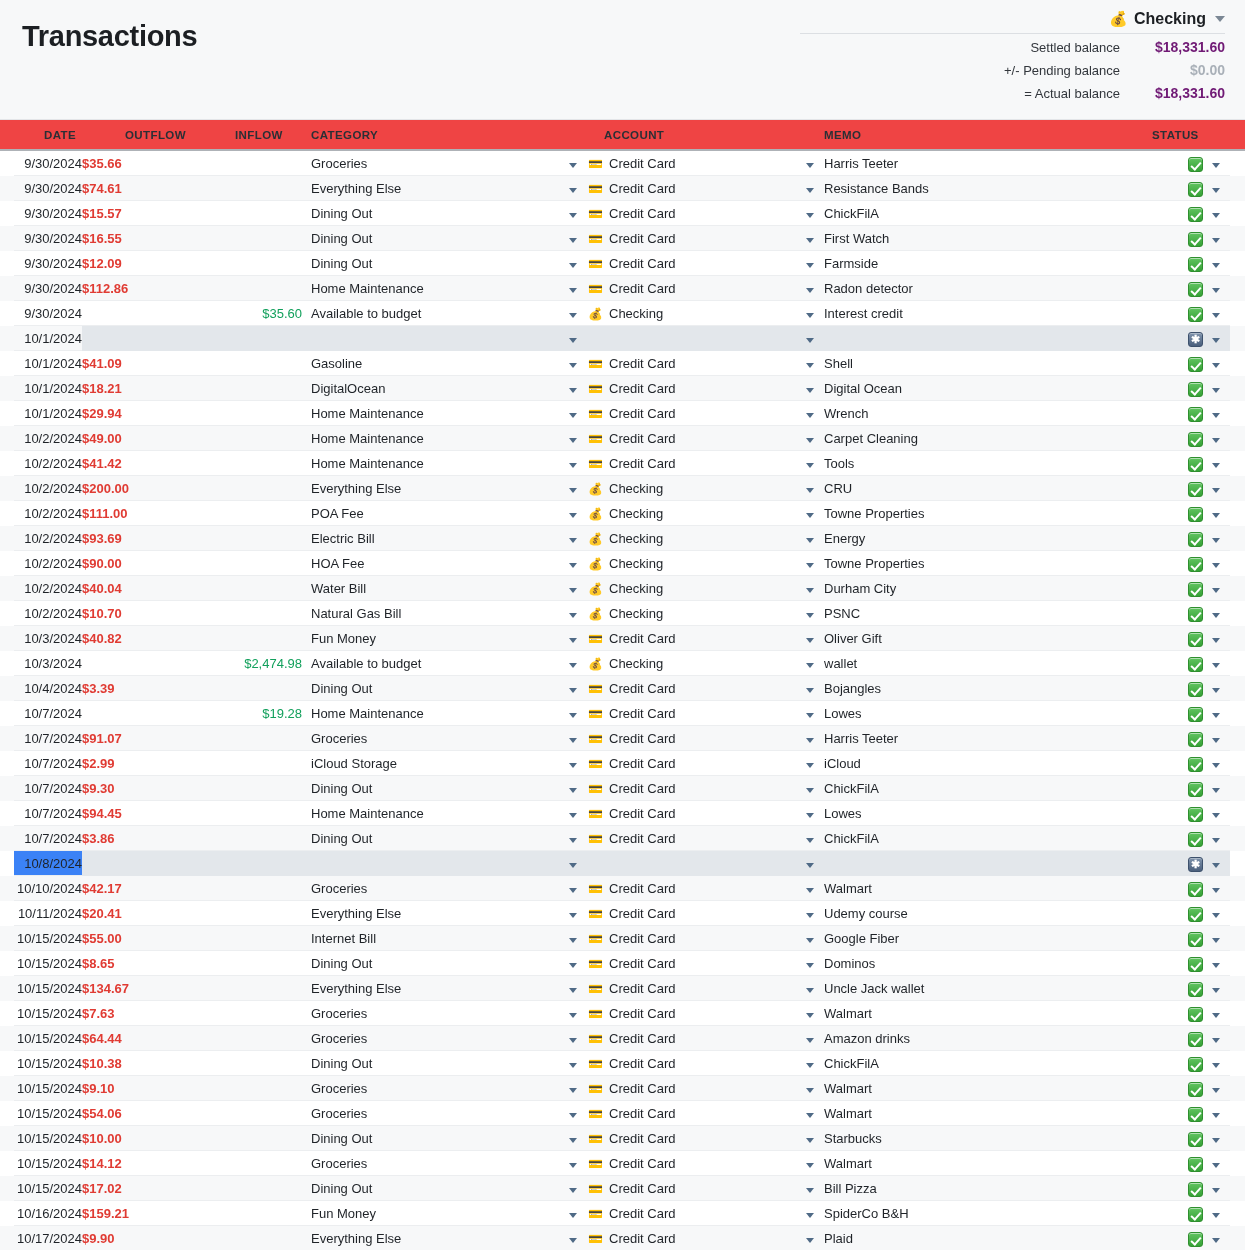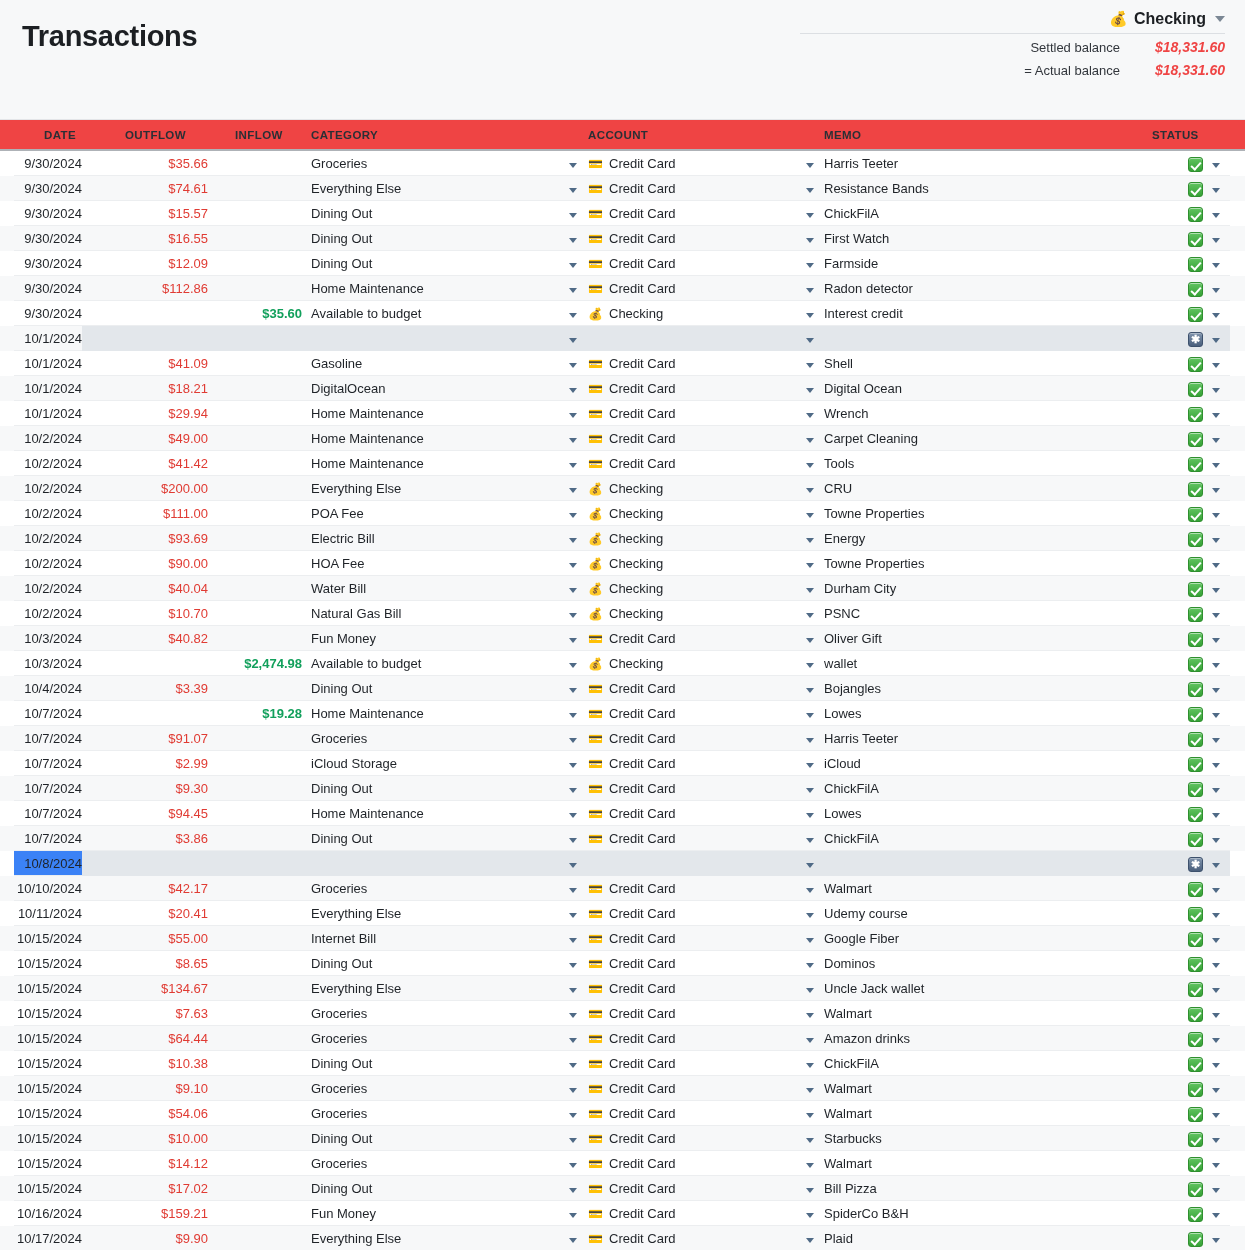--- a/index.html
+++ b/index.html
@@ -52,21 +52,21 @@
   .bal-rows { border-top: 1px solid #dcdfe3; padding-top: 2px; }
   .bal-row {
     display: flex; justify-content: flex-end; align-items: baseline;
     font-size: 13px; line-height: 22px; color: #32363c;
   }
   .bal-label { color: #32363c; }
   .bal-val {
     width: 105px; text-align: right;
     font-weight: bold; font-size: 14px;
   }
-  .bal-val.pos { color: #ef4444; font-style: italic; }
+  .bal-val.pos { color: #701a75; }
   .bal-val.zero { color: #a9b0b8; }
 
   
   .thead {
     height: 31px;
     background: #ef4444;
     border-bottom: 2px solid #aeb2b7;
     position: relative;
     font-size: 11.5px;
     font-weight: bold;
@@ -87,22 +87,22 @@
   .row.alt { background: #f7f8f9; }
   .row .cell { position: absolute; top: 4px; height: 18px; line-height: 18px; white-space: nowrap; overflow: hidden; }
 
   
   .gutter-l { position: absolute; left: 0; top: 0; width: 14px; height: 25px; background: #ffffff; }
   .gutter-r { position: absolute; right: 0; top: 0; width: 15px; height: 25px; background: #ffffff; }
   .row.alt .gutter-l, .row.alt .gutter-r { background: #f7f8f9; }
 
   
   .c-date   { left: 14px;  width: 68px; text-align: right; }
-  .c-out    { left: 90px;  width: 118px; text-align: right; font-weight: normal; color: #e03b33; }
-  .c-in     { left: 212px; width: 90px;  text-align: right; font-weight: bold; color: #12a05c; }
+  .c-out    { left: 82px;  width: 118px; text-align: left; font-weight: bold; color: #e03b33; }
+  .c-in     { left: 212px; width: 90px;  text-align: right; font-weight: normal; color: #12a05c; }
   .c-cat    { left: 311px; width: 255px; }
   .c-catcar { left: 569px; width: 12px; }
   .c-acct   { left: 588px; width: 215px; }
   .c-acctcar{ left: 806px; width: 12px; }
   .c-memo   { left: 824px; width: 310px; }
   .c-stat   { left: 1188px; width: 18px; }
   .c-statcar{ left: 1212px; width: 12px; }
 
   .caret {
     display: inline-block;
@@ -173,33 +173,37 @@
         <span class="bag">💰</span>
         <span>Checking</span>
         <span class="caret-sm"></span>
       </div>
       <div class="bal-rows">
           <div class="bal-row">
             <span class="bal-label">Settled balance</span>
             <span class="bal-val pos">$18,331.60</span>
           </div>
           <div class="bal-row">
+            <span class="bal-label">+/- Pending balance</span>
+            <span class="bal-val zero">$0.00</span>
+          </div>
+          <div class="bal-row">
             <span class="bal-label">= Actual balance</span>
             <span class="bal-val pos">$18,331.60</span>
           </div>
         </div>
     </div>
   </div>
 
   <div class="thead">
     <div class="th" style="left:44px">DATE</div>
     <div class="th" style="left:125px">OUTFLOW</div>
     <div class="th" style="left:235px">INFLOW</div>
     <div class="th" style="left:311px">CATEGORY</div>
-    <div class="th" style="left:588px">ACCOUNT</div>
+    <div class="th" style="left:604px">ACCOUNT</div>
     <div class="th" style="left:824px">MEMO</div>
     <div class="th" style="left:1152px">STATUS</div>
   </div>
 
   <div class="rows" id="rows">
       <div class="row">
         <div class="gutter-l"></div>
         <div class="gutter-r"></div>
         <div class="cell c-date">9/30/2024</div>
         <div class="cell c-out">$35.66</div>

